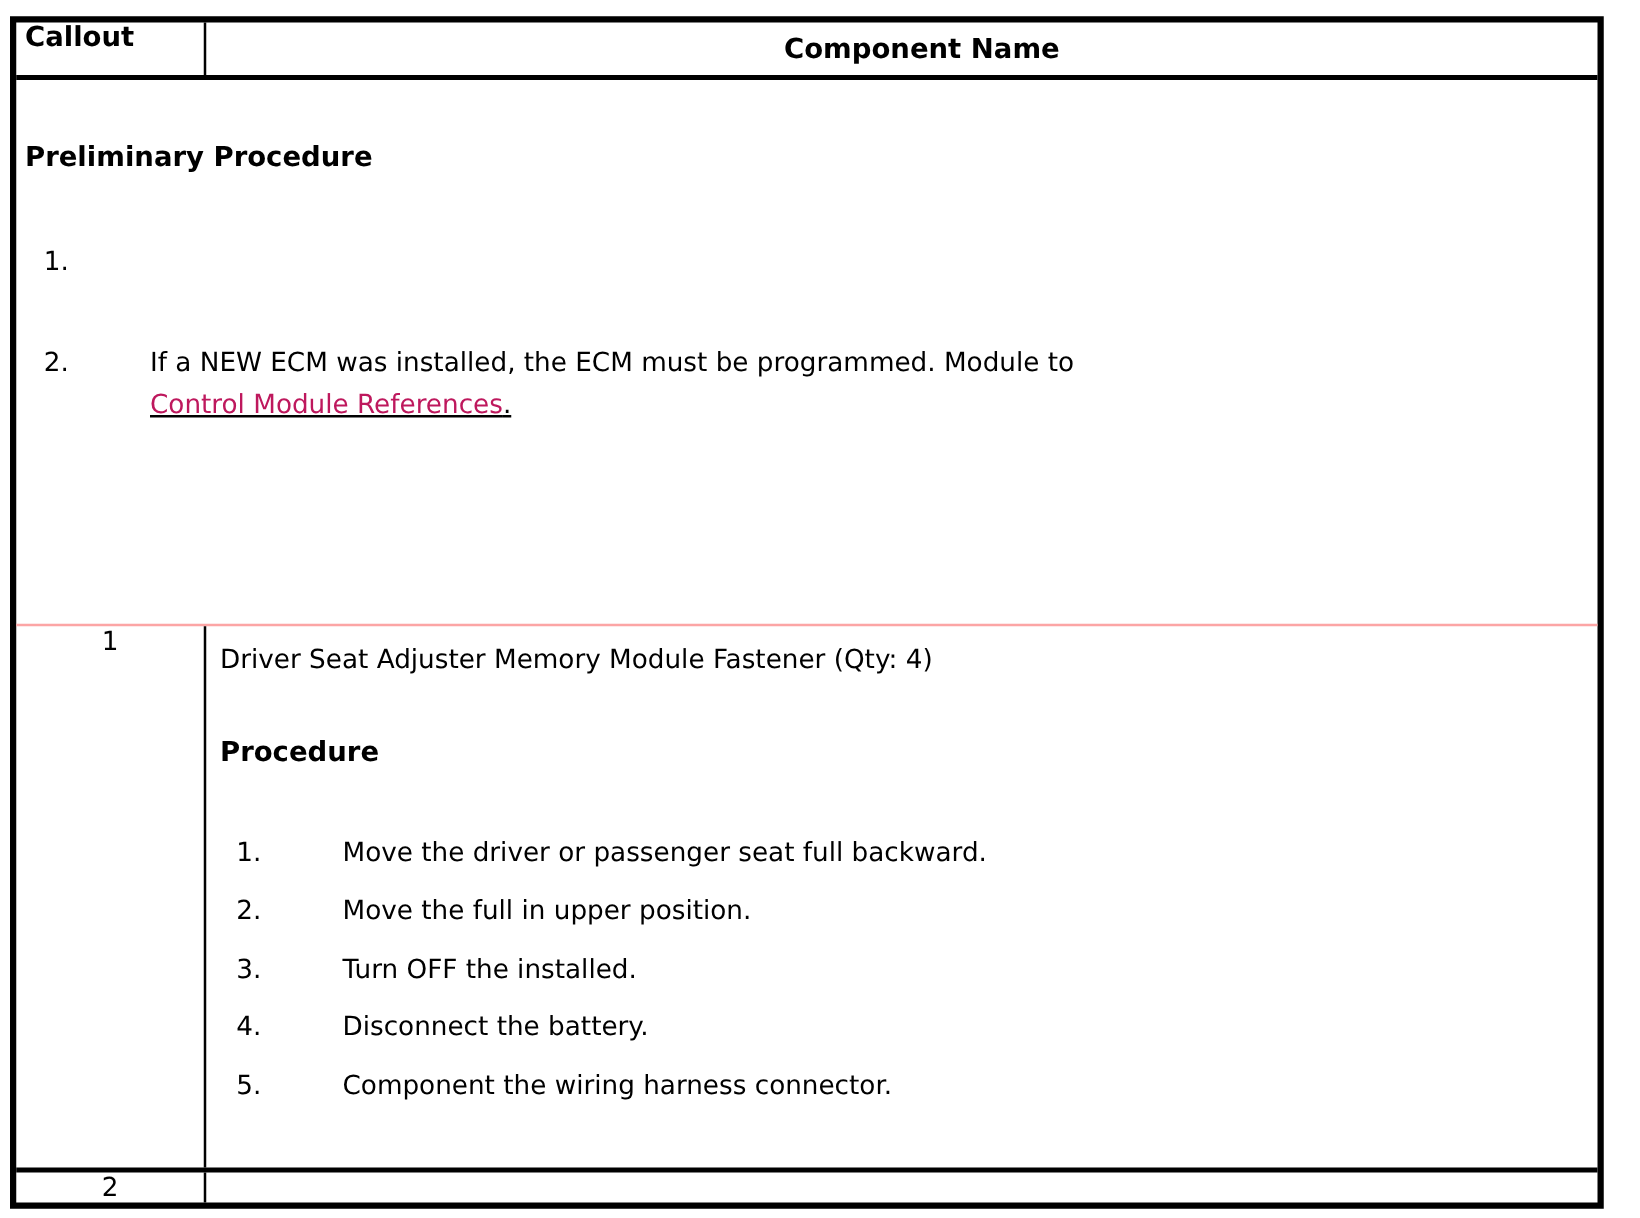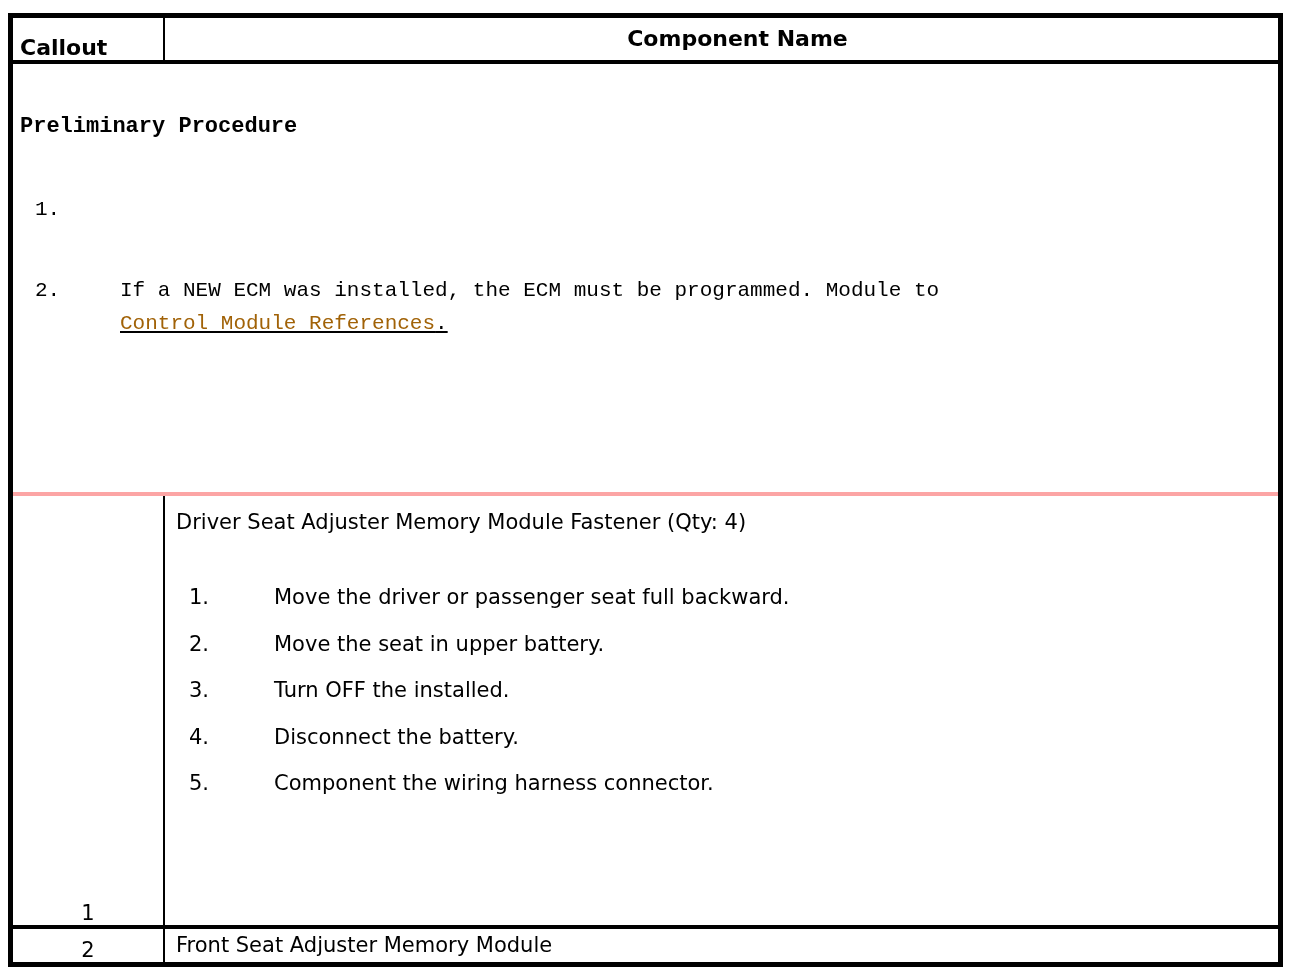--- a/index.html
+++ b/index.html
@@ -15,29 +15,29 @@
     position: absolute;
     left: 8px; top: 13px;
     width: 1275px; height: 954px;
     border: 5px solid #000000;
     display: flex;
     flex-direction: column;
     background: #ffffff;
   }
   .row { display: flex; width: 100%; }
   .header-row { height: 50px; border-bottom: 4px solid #000000; }
-  .prelim-row { height: 477px; border-bottom: 4px solid #fca5a5; font-family: Liberation Mono, monospace; }
+  .prelim-row { height: 477px; border-bottom: 2px solid #fca5a5; }
   .body-row-1 { height: 477px; border-bottom: 4px solid #000000; }
   .body-row-2 { flex: 1; }
   .callout-col {
     width: 152px;
     flex: 0 0 152px;
     border-right: 2px solid #000000;
     display: flex;
-    align-items: flex-end;
+    align-items: flex-start;
   }
   .header-callout-cell { padding-left: 7px; }
   .header-cell-text { font-weight: bold; font-size: 22px; }
   .component-col { flex: 1; padding-left: 32px; }
   .header-component-cell {
     display: flex;
     align-items: center;
     justify-content: center;
   }
   .callout-num-cell { justify-content: center; }
@@ -45,21 +45,21 @@
   .prelim-title {
     font-weight: bold;
     font-size: 22px;
     line-height: 33px;
     margin-bottom: 50px;
   }
   .step { display: flex; line-height: 33px; }
   .prelim-steps .step { margin-left: 15px; margin-bottom: 48px; }
   .step .num { flex: 0 0 85px; }
   .step .text { flex: 1; max-width: 990px; }
-  .doc-link { color: #a16207; cursor: pointer; }
+  .doc-link { color: #be185d; cursor: pointer; }
   .link-underline { text-decoration: underline; }
   .component-cell-1 { padding: 10px 20px 16px 11px; display: block; }
   .component-name { line-height: 33px; margin-bottom: 42px; }
   .procedure-title {
     font-weight: bold;
     font-size: 22px;
     line-height: 33px;
     margin-bottom: 47px;
   }
   .proc-steps .step { margin-left: 13px; margin-bottom: 13.5px; }
@@ -101,28 +101,29 @@
       </div>
     </div>
   </div>
 
   <div class="row body-row-1">
     <div class="callout-col callout-num-cell">
       <span>1</span>
     </div>
     <div class="component-col component-cell-1">
       <div class="component-name">Driver Seat Adjuster Memory Module Fastener (Qty: 4)</div>
+      <div class="procedure-title">Procedure</div>
       <div class="proc-steps">
         <div class="step">
           <span class="num">1.</span>
           <span class="text">Move the driver or passenger seat full backward.</span>
         </div>
         <div class="step">
           <span class="num">2.</span>
-          <span class="text">Move the seat in upper battery.</span>
+          <span class="text">Move the full in upper position.</span>
         </div>
         <div class="step">
           <span class="num">3.</span>
           <span class="text">Turn OFF the installed.</span>
         </div>
         <div class="step">
           <span class="num">4.</span>
           <span class="text">Disconnect the battery.</span>
         </div>
         <div class="step">
@@ -130,18 +131,15 @@
           <span class="text">Component the wiring harness connector.</span>
         </div>
       </div>
     </div>
   </div>
 
   <div class="row body-row-2">
     <div class="callout-col callout-num-cell">
       <span>2</span>
     </div>
-    <div class="component-col component-cell-2">
-      <span class="row2-text">Front Seat Adjuster Memory Module</span>
-    </div>
   </div>
 
 </div>
 
 </body></html>

